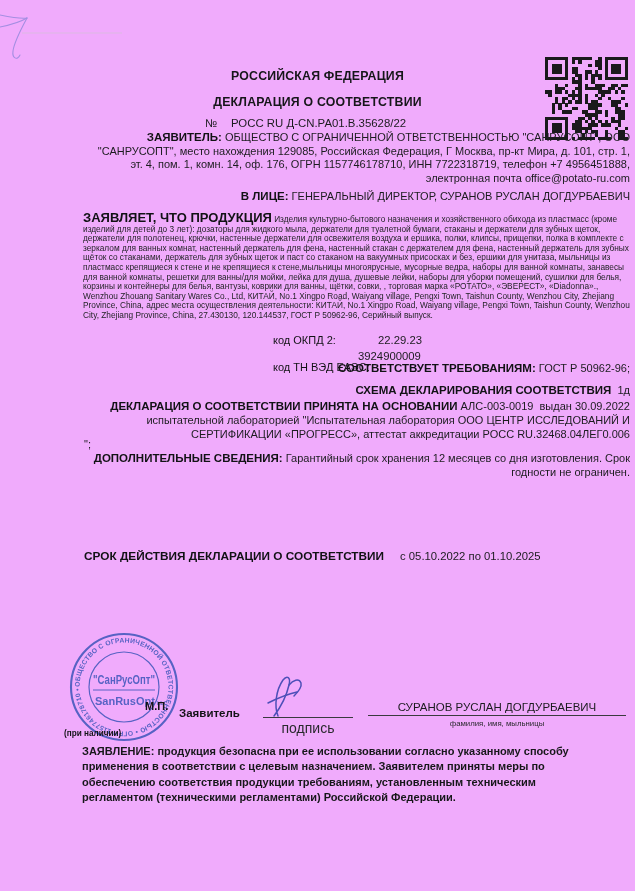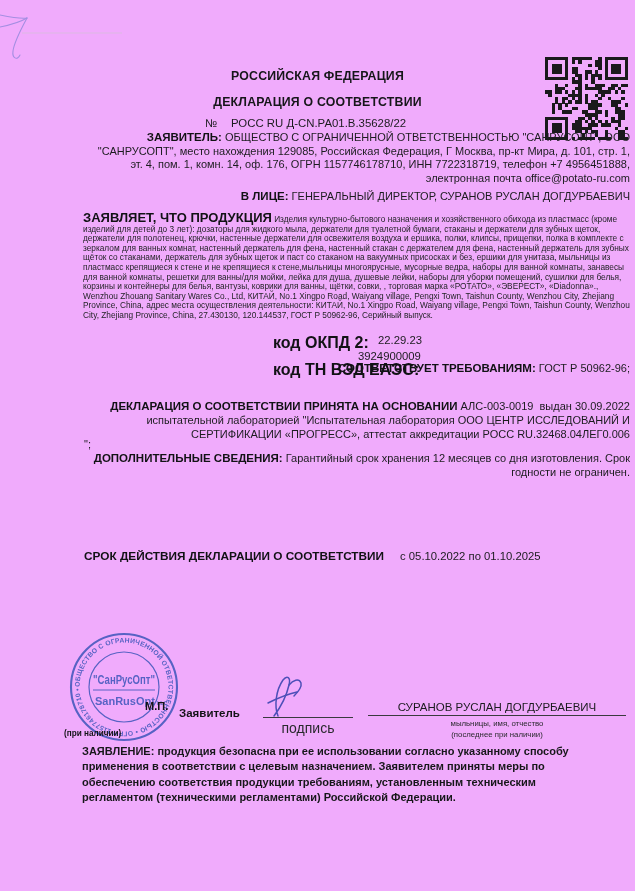--- a/index.html
+++ b/index.html
@@ -9,21 +9,21 @@
     overflow:hidden;
   }
   .abs{position:absolute;margin:0;}
   .center{left:0;right:0;text-align:center;}
   .hdr{font-weight:bold;font-size:12.3px;letter-spacing:.2px;color:#161619;}
   .numline{font-size:11.4px;color:#1c1c1f;}
   .body-text{font-size:11px;line-height:13.5px;text-align:right;}
   .body-text b{font-size:11.5px;color:#121215;}
   .small-par{font-size:8.3px;line-height:9.6px;color:#242428;}
   .small-par b{font-size:13px;color:#121215;line-height:13px;}
-  .code-label{font-weight:bold;font-size:16px;color:#121215;padding-left:13px;}
+  .code-label{font-weight:normal;font-size:11px;color:#121215;padding-left:13px;}
   .code-value{font-size:11.3px;}
   .pre{white-space:pre-wrap;}
   .statement{font-weight:bold;font-size:11px;line-height:15.3px;color:#17171a;}
   .sig-line{border-top:1.2px solid #3a3a3e;height:0;}
   .sig-caption{font-size:14px;color:#2a2a2e;text-align:center;}
   .fio-caption{font-size:7.8px;color:#2a2a2e;text-align:center;line-height:10.5px;}
   .mp{font-weight:bold;font-size:11px;color:#141417;}
   .mp-note{font-weight:bold;font-size:8.2px;color:#141417;}
   .zayavitel{font-weight:bold;font-size:11.5px;color:#141417;}
   .name-box{text-align:center;font-size:11.5px;color:#1c1c1f;border-bottom:1.4px solid #3a3a3e;padding-bottom:2px;}
@@ -359,20 +359,21 @@
 
   <p class="abs small-par" style="left:83px;top:211px;width:548px;"><b>ЗАЯВЛЯЕТ, ЧТО ПРОДУКЦИЯ</b> <span>Изделия культурно-бытового назначения и хозяйственного обихода из пластмасс (кроме изделий для детей до 3 лет): дозаторы для жидкого мыла, держатели для туалетной бумаги, стаканы и держатели для зубных щеток, держатели для полотенец, крючки, настенные держатели для освежителя воздуха и ершика, полки, клипсы, прищепки, полка в комплекте с зеркалом для ванных комнат, настенный держатель для фена, настенный стакан с держателем для фена, настенный держатель для зубных щёток со стаканами, держатель для зубных щеток и паст со стаканом на вакуумных присосках и без, ершики для унитаза, мыльницы  из пластмасс крепящиеся к стене и не крепящиеся к стене,мыльницы многоярусные, мусорные ведра, наборы для ванной комнаты, занавесы для ванной комнаты, решетки для ванны/для мойки, лейка для душа, душевые лейки, наборы для уборки помещений, сушилки для белья, корзины и контейнеры для белья, вантузы, коврики для ванны, щётки, совки, , торговая марка «РОТАТО», «ЭВЕРЕСТ», «Diadonna»., Wenzhou Zhouang Sanitary Wares Co., Ltd, КИТАЙ, No.1 Xingpo Road, Waiyang village, Pengxi Town, Taishun County, Wenzhou City, Zhejiang Province, China, адрес места осуществления деятельности: КИТАЙ, No.1 Xingpo Road, Waiyang village, Pengxi Town, Taishun County, Wenzhou City, Zhejiang Province, China, 27.430130, 120.144537, ГОСТ Р 50962-96, Серийный выпуск.</span></p>
 
   <p class="abs code-label" style="left:260px;top:334px;">код ОКПД 2:</p>
   <p class="abs code-value" style="left:378px;top:334px;">22.29.23</p>
   <p class="abs code-label" style="left:260px;top:349px;margin-top:12px;">код ТН ВЭД ЕАЭС:</p>
   <p class="abs code-value" style="left:358px;top:350px;">3924900009</p>
 
   <p class="abs body-text" style="left:84px;top:362px;width:546px;"><b>СООТВЕТСТВУЕТ ТРЕБОВАНИЯМ:</b> <span>ГОСТ Р 50962-96;</span></p>
 
+  <p class="abs body-text" style="left:84px;top:384px;width:546px;"><b>СХЕМА ДЕКЛАРИРОВАНИЯ СООТВЕТСТВИЯ</b>&nbsp; <span>1д</span></p>
 
   <p class="abs body-text pre" style="left:84px;top:400px;width:546px;line-height:13.8px;"><b>ДЕКЛАРАЦИЯ О СООТВЕТСТВИИ ПРИНЯТА НА ОСНОВАНИИ</b> <span>АЛС-003-0019  выдан 30.09.2022 испытательной лабораторией "Испытательная лаборатория ООО ЦЕНТР ИССЛЕДОВАНИЙ И СЕРТИФИКАЦИИ «ПРОГРЕСС», аттестат аккредитации РОСС RU.32468.04ЛЕГ0.006</span></p>
   <p class="abs body-text" style="left:84px;top:438px;">";</p>
 
   <p class="abs body-text" style="left:84px;top:452px;width:546px;"><b>ДОПОЛНИТЕЛЬНЫЕ СВЕДЕНИЯ:</b> <span>Гарантийный срок хранения 12 месяцев со дня изготовления. Срок годности не ограничен.</span></p>
 
   <p class="abs" style="left:84px;top:549px;font-size:11.8px;"><b style="font-size:11.8px;color:#121215;">СРОК ДЕЙСТВИЯ ДЕКЛАРАЦИИ О СООТВЕТСТВИИ</b><span style="display:inline-block;width:16px;"></span><span style="font-size:11.3px;">с 05.10.2022 по 01.10.2025</span></p>
 
   <svg class="abs stamp-svg" style="left:66px;top:629px;" width="116" height="116" viewBox="0 0 116 116">
     <defs>
@@ -396,18 +397,17 @@
     <g fill="none" stroke="#4d4fb8" stroke-width="1.5" stroke-linecap="round">
       <path d="M22,44 C18,34 20,18 27,8 C31,3 35,5 33,13 C30,26 24,36 18,44"></path>
       <path d="M12,31 C22,26 32,22 41,20"></path>
       <path d="M33,13 C37,8 43,6 45,11 C46,15 42,20 38,24"></path>
     </g>
   </svg>
   <div class="abs sig-line" style="left:263px;top:717px;width:90px;"></div>
   <p class="abs sig-caption" style="left:263px;top:720px;width:90px;">подпись</p>
 
   <div class="abs name-box" style="left:368px;top:701px;width:258px;">СУРАНОВ РУСЛАН ДОГДУРБАЕВИЧ</div>
-  <p class="abs fio-caption" style="left:368px;top:719px;width:258px;">мыльницы, имя, отчество</p>
-  <p class="abs fio-caption" style="left:368px;top:730px;width:258px;">(последнее при наличии)</p>
+  <p class="abs fio-caption" style="left:368px;top:719px;width:258px;">фамилия, имя, мыльницы</p>
 
   <p class="abs statement" style="left:82px;top:744px;width:508px;"><span>ЗАЯВЛЕНИЕ:</span> <span>продукция безопасна при ее использовании согласно указанному способу применения в соответствии с целевым назначением. Заявителем приняты меры по обеспечению соответствия продукции требованиям, установленным техническим регламентом (техническими регламентами) Российской Федерации.</span></p>
 
 </div>
 
 </body></html>

